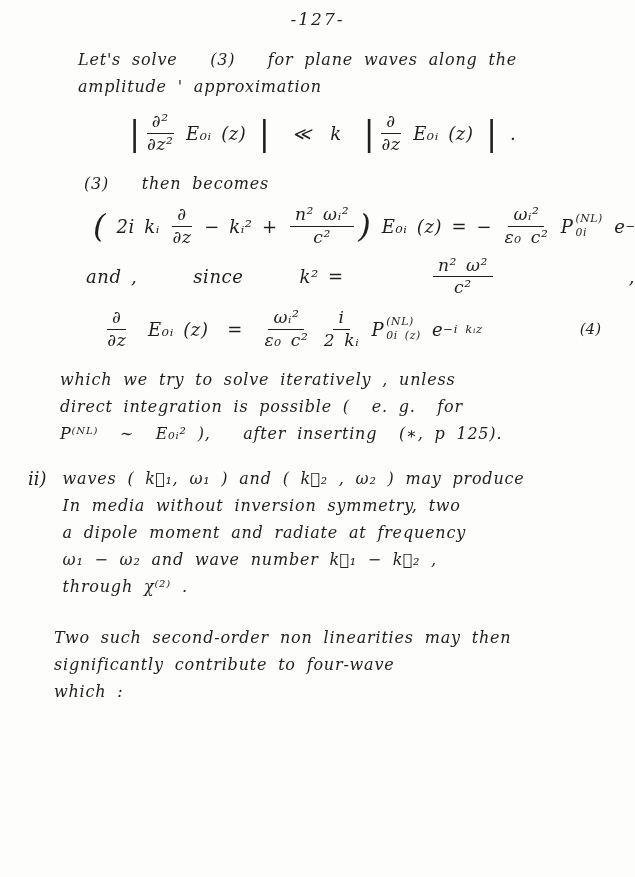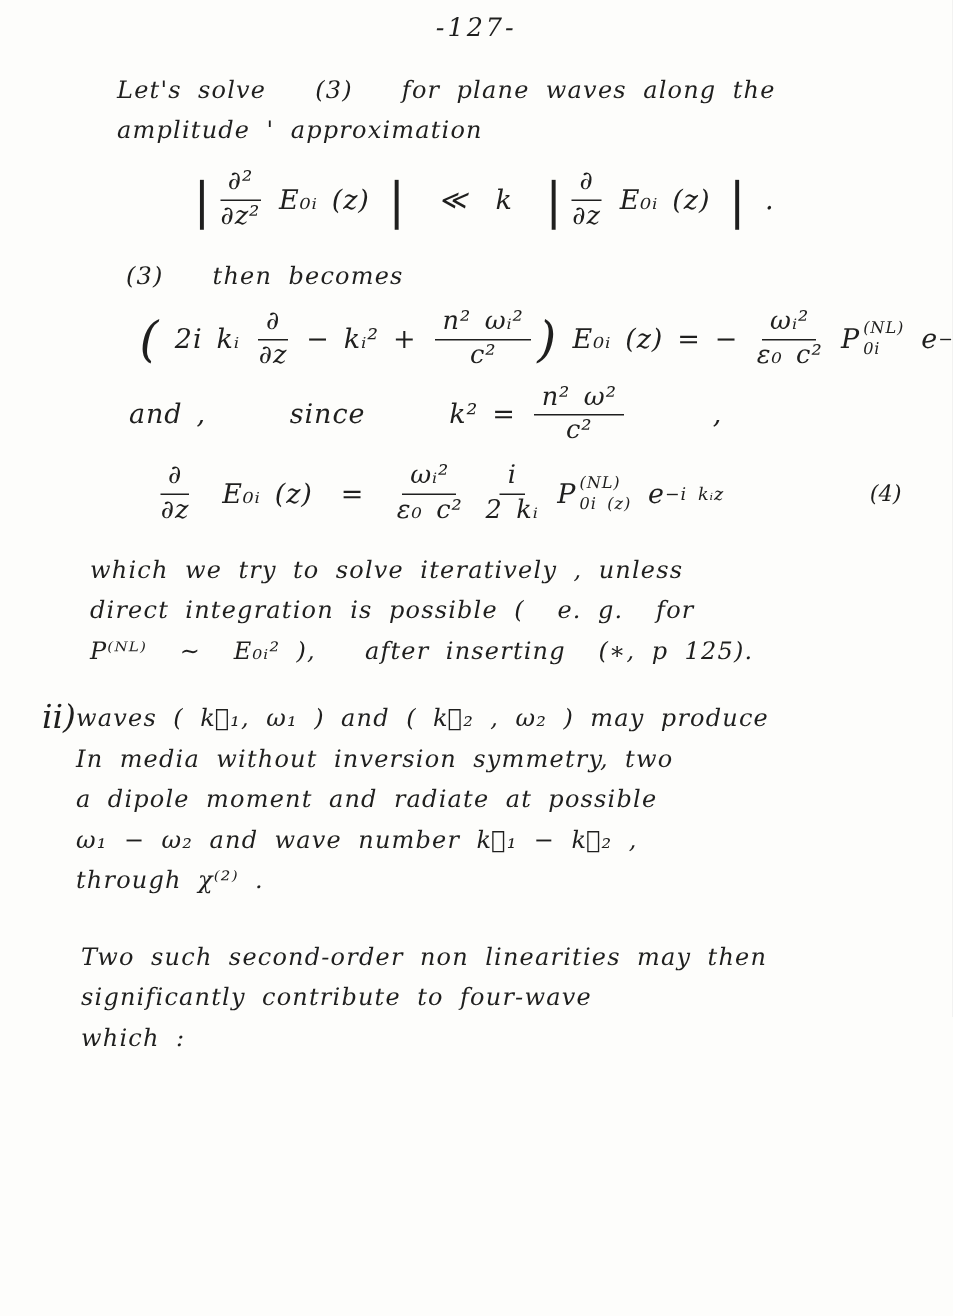--- a/index.html
+++ b/index.html
@@ -25,32 +25,32 @@
     line-height:27px;
     letter-spacing:0.8px;
     word-spacing:5px;
     white-space:pre;
   }
   .p1   { margin:17px 0 0 78px; }
   .then { margin:16px 0 0 84px; }
   .p2   { margin:16px 0 0 60px; }
   .p3   { margin:24px 0 0 54px; }
   .sec2 { display:flex; margin:18px 0 0 28px; }
-  .sec2 .marker { font-size:22px; line-height:27px; }
+  .sec2 .marker { font-size:18px; line-height:27px; margin-right:16px; }
 
   .eq {
     display:flex;
     align-items:center;
     font-size:18px;
     letter-spacing:0.6px;
     word-spacing:3px;
   }
   .eqA { margin:12px 0 0 126px; }
   .eqB { margin:8px 0 0 92px; }
-  .eqC { margin:8px 0 0 86px; }
+  .eqC { margin:8px 0 0 86px;justify-content:space-between; }
   .eqDrow { display:flex; align-items:center; margin:10px 0 0 104px; }
   .eqlabel { margin-left:auto; margin-right:34px; font-size:15px; }
 
   .eq .t { white-space:pre; }
   .frac {
     display:inline-flex;
     flex-direction:column;
     align-items:center;
     text-align:center;
     line-height:1.15;
@@ -167,21 +167,21 @@
     <div class="hline">which we try to solve iteratively , unless</div>
     <div class="hline">direct integration is possible (  e. g.  for</div>
     <div class="hline">P⁽ᴺᴸ⁾  ∼  E₀ᵢ² ),   after inserting  (∗, p 125).</div>
   </div>
 
   <div class="sec2">
     <div class="marker">ii)</div>
     <div>
       <div class="hline">waves ( k⃗₁, ω₁ ) and ( k⃗₂ , ω₂ ) may produce</div>
       <div class="hline">In media without inversion symmetry, two</div>
-      <div class="hline">a dipole moment and radiate at possible</div>
+      <div class="hline">a dipole moment and radiate at frequency</div>
       <div class="hline">ω₁ − ω₂ and wave number k⃗₁ − k⃗₂ ,</div>
       <div class="hline">through χ⁽²⁾ .</div>
     </div>
   </div>
 
   <div class="p3">
     <div class="hline">Two such second-order non linearities may then</div>
     <div class="hline">significantly contribute to four-wave</div>
     <div class="hline">which :</div>
   </div>

